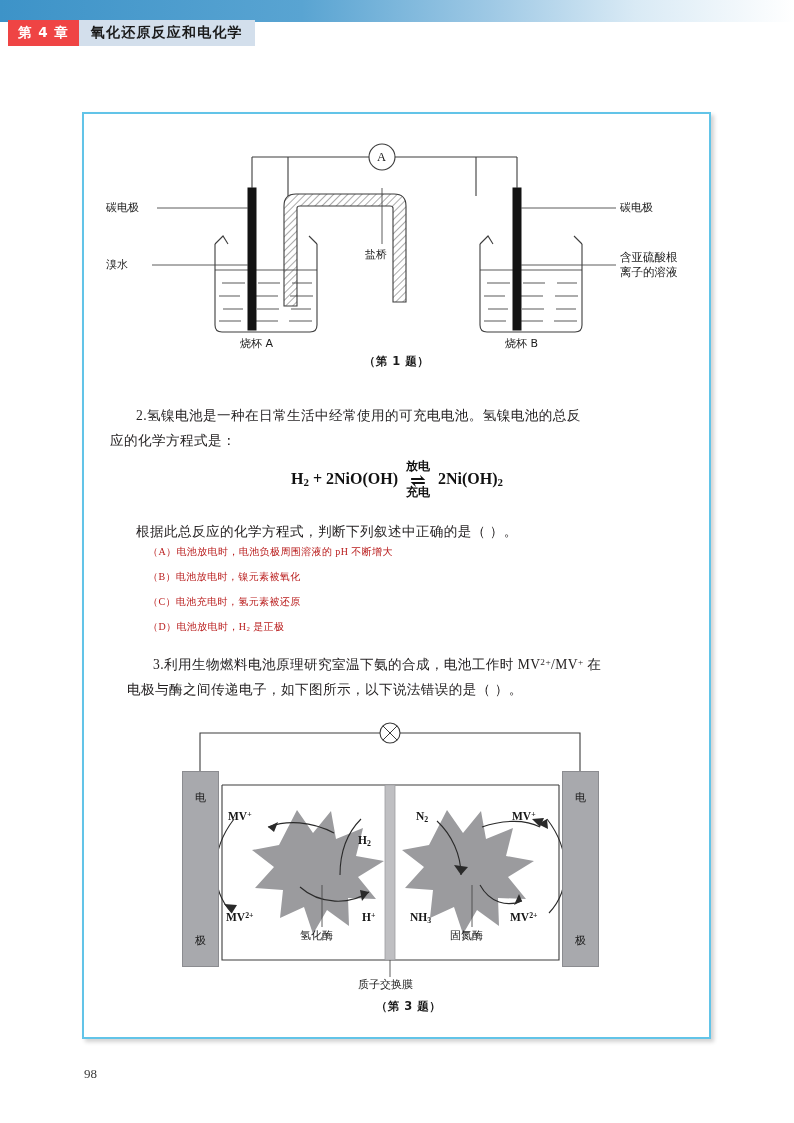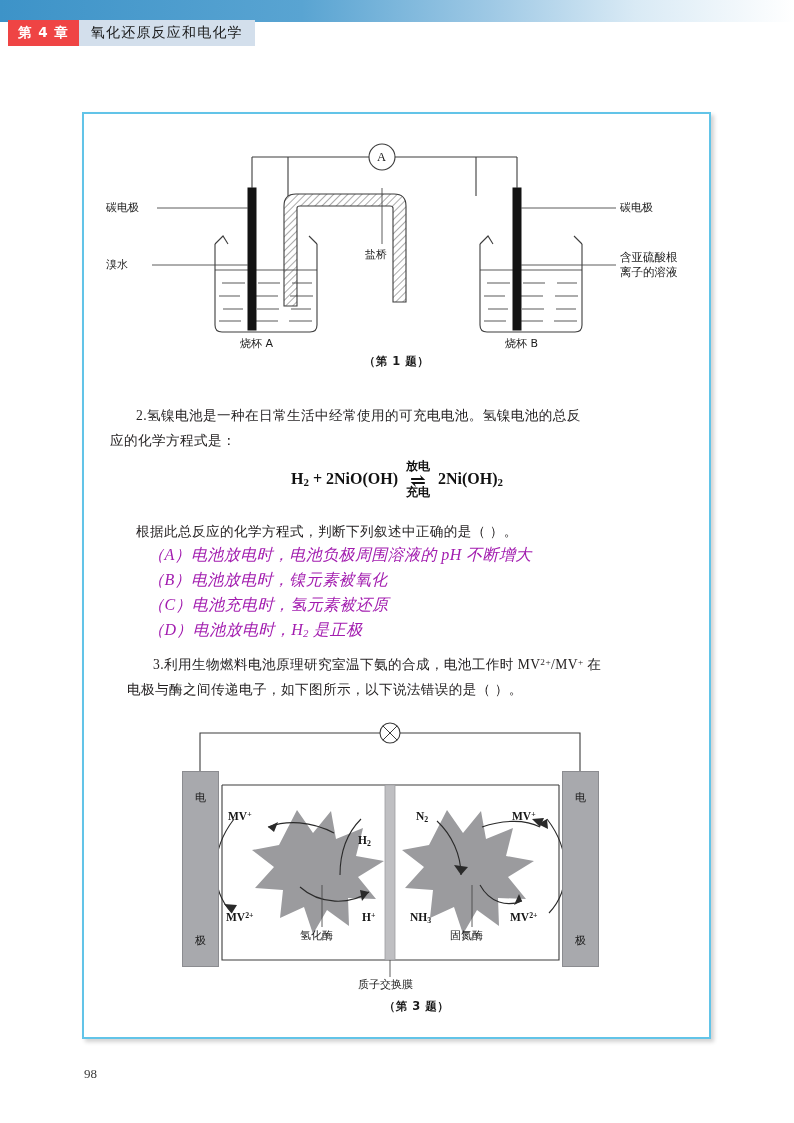--- a/index.html
+++ b/index.html
@@ -40,21 +40,21 @@
     font-size: 13.5px;
     letter-spacing: 1px;
     display: flex;
     align-items: center;
     padding: 0 10px;
   }
   #chapter-title {
     background: #d3dfec;
     color: #1b1b1b;
     font-family: "DejaVu Sans", "Liberation Sans", sans-serif;
-    font-weight: normal;
+    font-weight: bold;
     font-size: 14px;
     letter-spacing: 1.2px;
     display: flex;
     align-items: center;
     padding: 0 12px;
   }
 
   
   #content-box {
     position: absolute;
@@ -95,24 +95,23 @@
     width: 100%;
     text-align: center;
     font-family: "Liberation Serif", "DejaVu Serif", serif;
     font-size: 16px;
     font-weight: bold;
     color: #111;
   }
   .opt {
     position: absolute;
     font-family: "Liberation Serif", "DejaVu Serif", serif;
-    font-size: 16px;
+    font-size: 10px;
     letter-spacing: .4px;
-    color: #a21caf;
-    font-style: italic;
+    color: #b91c1c;
   }
   sub { font-size: .68em; vertical-align: -.22em; }
   sup { font-size: .68em; vertical-align: .42em; }
 
   .eqarrow {
     display: inline-block;
     position: relative;
     width: 40px;
     vertical-align: middle;
     height: 1em;
@@ -379,16 +378,16 @@
   <div class="lbl" style="left:280px; top:196px;">H<sup>+</sup></div>
   <div class="lbl-cn" style="left:218px; top:213px;">氢化酶</div>
 
   <div class="lbl" style="left:334px; top:95px;">N<sub>2</sub></div>
   <div class="lbl" style="left:328px; top:196px;">NH<sub>3</sub></div>
   <div class="lbl-cn" style="left:368px; top:213px;">固氮酶</div>
   <div class="lbl" style="left:430px; top:95px;">MV<sup>+</sup></div>
   <div class="lbl" style="left:428px; top:196px;">MV<sup>2+</sup></div>
 
   <div class="lbl-cn" style="left:276px; top:262px;">质子交换膜</div>
-  <div class="fig-caption" style="top:284px; left:12px;padding-left:8px;">（第 3 题）</div>
+  <div class="fig-caption" style="top:284px; left:4px;padding-left:8px;">（第 3 题）</div>
 </div>
 
 <div id="page-number">98</div>
 
 </body></html>

